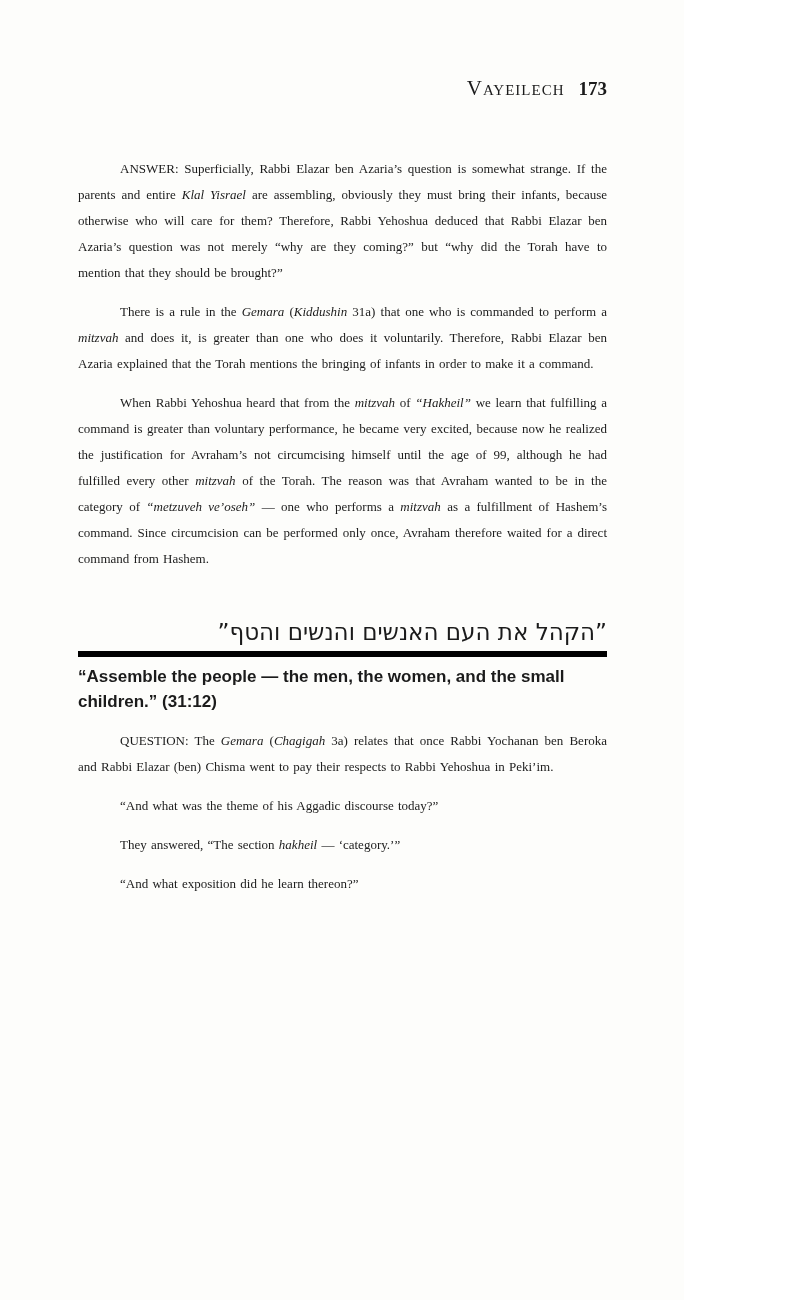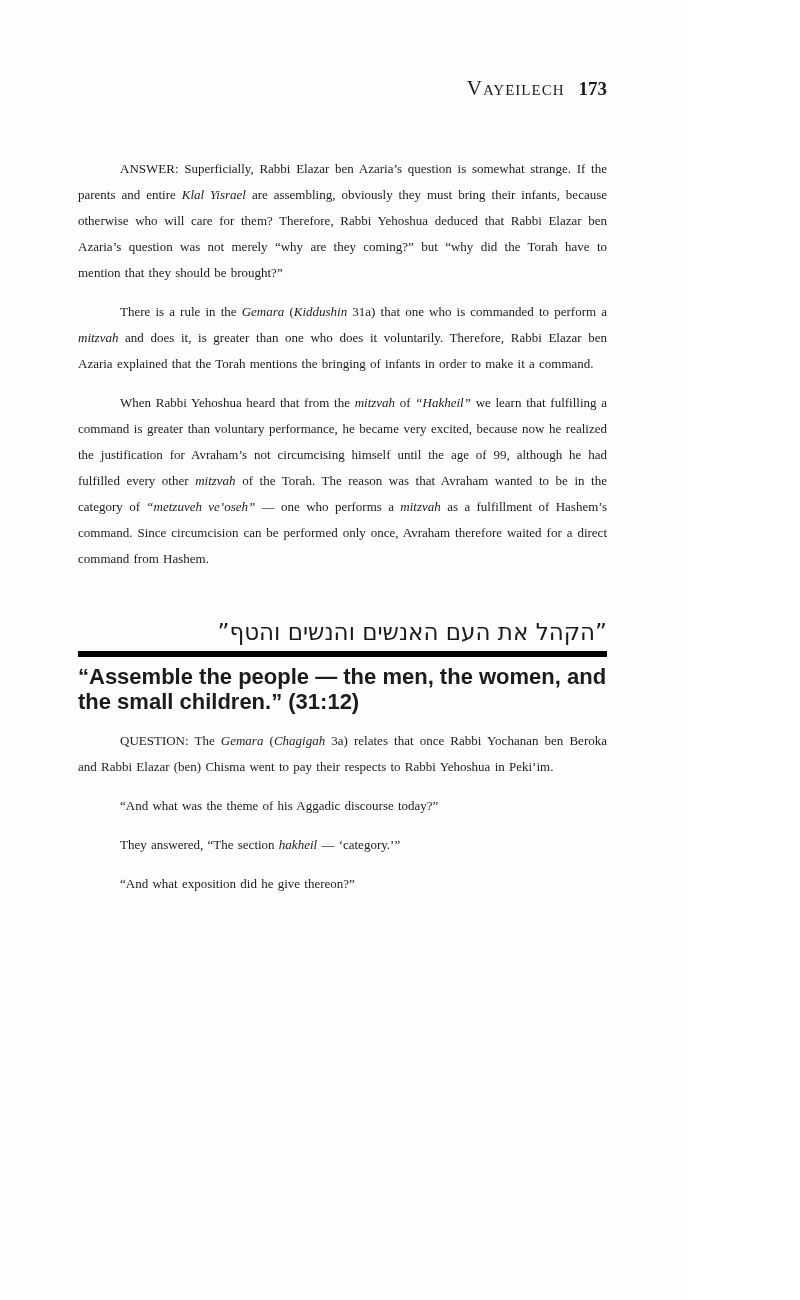--- a/index.html
+++ b/index.html
@@ -62,21 +62,21 @@
     font-size: 23px;
     line-height: 28px;
     margin-top: 46px;
     padding-bottom: 5px;
     border-bottom: 6px solid var(--rule);
   }
   
   .verse-heading {
     font-family: "Liberation Sans", sans-serif;
     font-weight: bold;
-    font-size: 22px;
+    font-size: 17px;
     line-height: 25px;
     margin-top: 7px;
     max-width: 620px;
   }
   .question-block { margin-top: 14px; }
 </style>
 </head>
 <body>
 
 <div class="page">
@@ -92,17 +92,17 @@
   </section>
 
   <section>
     <h2 class="hebrew-heading">”הקהל את העם האנשים והנשים והטף”</h2>
     <h3 class="verse-heading">“Assemble the people — the men, the women, and the small children.” (31:12)</h3>
 
     <div class="question-block">
       <p class="body-par"><span>QUESTION: The </span><span class="it">Gemara</span><span> (</span><span class="it">Chagigah</span><span> 3a) relates that once Rabbi Yochanan ben Beroka and Rabbi Elazar (ben) Chisma went to pay their respects to Rabbi Yehoshua in Peki’im.</span></p>
       <p class="body-par"><span>“And what was the theme of his Aggadic discourse today?”</span></p>
       <p class="body-par"><span>They answered, “The section </span><span class="it">hakheil</span><span> — ‘category.’”</span></p>
-      <p class="body-par"><span>“And what exposition did he give thereon?”</span></p>
+      <p class="body-par"><span>“And what exposition did he learn thereon?”</span></p>
     </div>
   </section>
 
 </div>
 
 </body></html>

